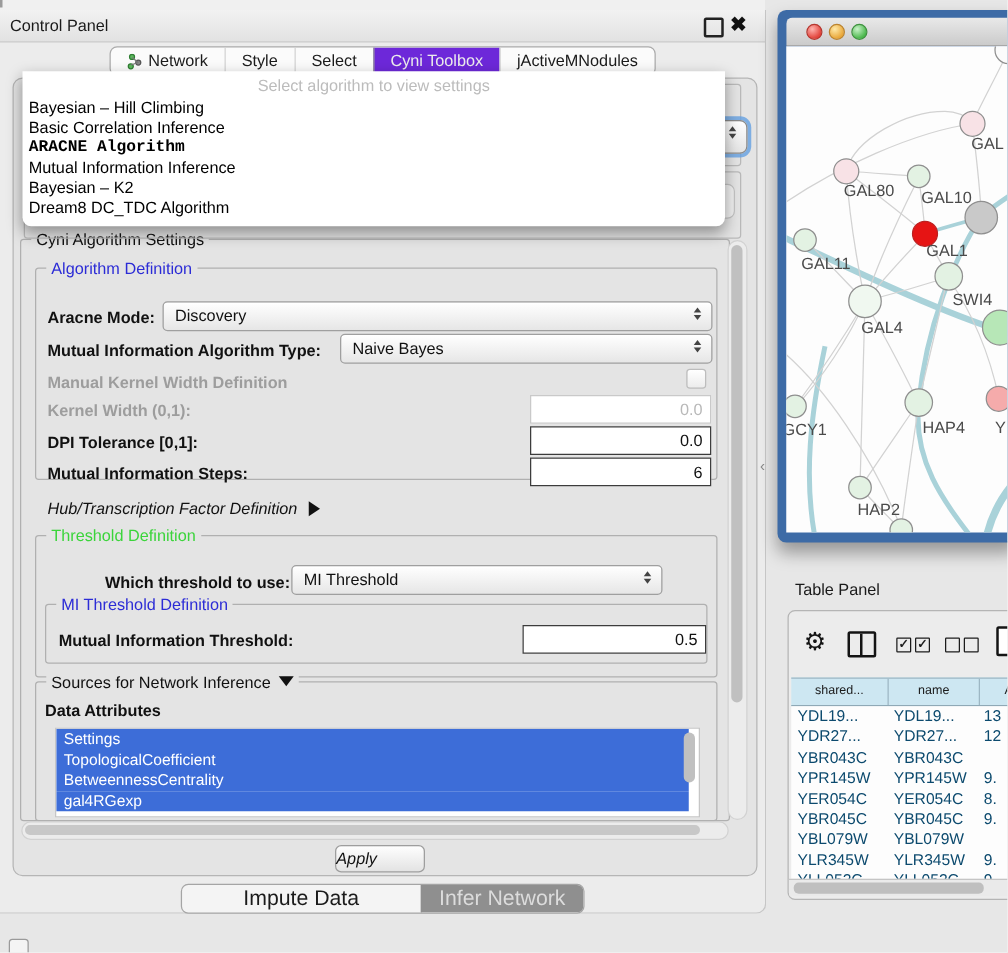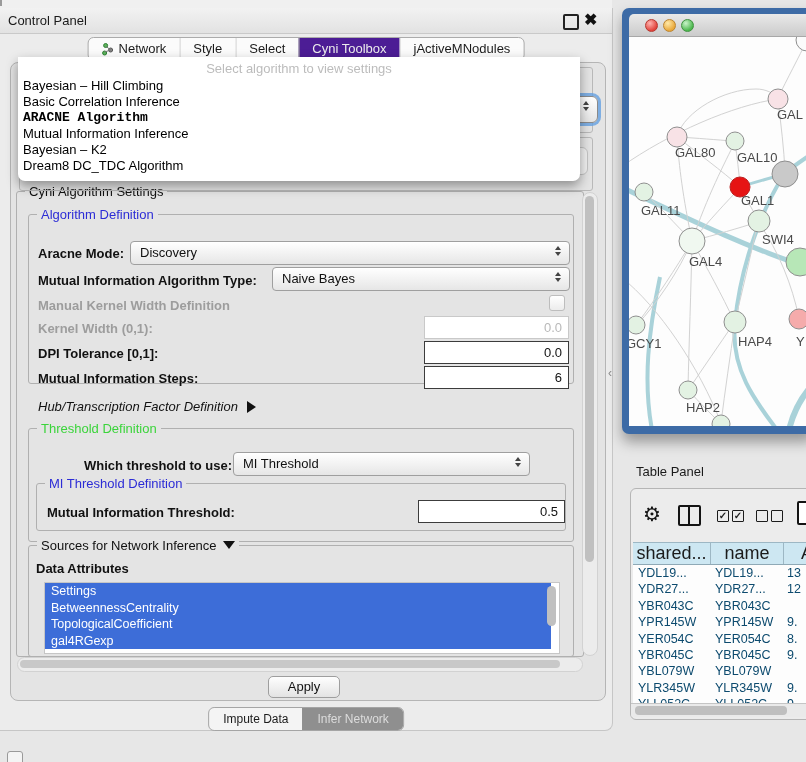--- a/index.html
+++ b/index.html
@@ -13,21 +13,21 @@
     border-right:1px solid #c6c6c6;border-bottom:1px solid #c6c6c6;border-radius:0 0 8px 0;}
   .cp-titlebar{position:absolute;left:0;top:0;width:100%;height:25px;
     background:linear-gradient(#f2f2f2,#e2e2e2);border-bottom:1px solid #c9c9c9;}
   .cp-title{position:absolute;left:8px;top:5px;font-size:13px;color:#1a1a1a;}
   .float-btn{position:absolute;left:563px;top:6px;width:12px;height:12px;border:2px solid #222;border-radius:2px;background:transparent;}
   .close-btn{position:absolute;left:584px;top:2px;font-size:16px;font-weight:bold;color:#111;}
   .cp-tabs{position:absolute;left:50%;top:29px;transform:translateX(-50%);display:flex;
     border:1px solid #ababab;border-radius:6px;overflow:hidden;background:#fbfbfb;height:22px;}
   .tab{font-size:13px;line-height:22px;padding:0 13px;color:#1b1b1b;display:flex;align-items:center;gap:5px;border-left:1px solid #d4d4d4;white-space:nowrap;}
   .tab:first-child{border-left:none;}
-  .tab.sel{background:#4c1d95;color:#ececec;border-left-color:#9c9c9c;}
+  .tab.sel{background:#6d28d9;color:#ececec;border-left-color:#9c9c9c;}
   .cp-inner{position:absolute;left:10px;top:54px;width:594px;height:637px;background:#e4e4e4;
     border:1px solid #b5b5b5;border-radius:8px;}
   
   .bg-grp{position:absolute;border:1px solid #b9b9b9;border-radius:3px;z-index:1;}
   .bg-spinner{position:absolute;left:490px;top:33px;width:95px;height:25px;border:1px solid #8a8a8a;border-radius:6px;
     background:linear-gradient(#fff,#e4e4e4);box-shadow:0 0 0 3px rgba(100,160,225,.8);z-index:1;}
   .bg-combo{position:absolute;left:57px;top:84px;width:500px;height:26px;border:1px solid #c3c3c3;border-radius:6px;
     background:#f0f0f0;z-index:1;font-size:13px;line-height:26px;padding-left:18px;color:#c6c6c6;}
   
   #algo-dropdown{position:absolute;left:18px;top:49px;width:562px;background:#fff;
@@ -53,24 +53,24 @@
   .checkbox{position:absolute;width:14px;height:14px;border:1px solid #bdbdbd;border-radius:3px;background:linear-gradient(#fff,#ececec);}
   .hub-arrow{display:inline-block;width:0;height:0;border-top:6px solid transparent;border-bottom:6px solid transparent;border-left:9px solid #111;margin-left:9px;vertical-align:-2px;}
   .src-arrow{display:inline-block;width:0;height:0;border-left:6px solid transparent;border-right:6px solid transparent;border-top:8px solid #111;margin-left:6px;vertical-align:1px;}
   .listbox{position:absolute;background:#fff;border:1px solid #c6c6c6;overflow:hidden;}
   .attr-item{font-size:12.5px;line-height:16.5px;padding-left:6px;color:#fff;background:#3d6dd8;width:500px;}
   .vscroll{position:absolute;background:#ececec;border:1px solid #d2d2d2;border-radius:8px;}
   .vthumb{position:absolute;background:#c0c0c0;border-radius:6px;}
   .hscroll{position:absolute;background:#ececec;border:1px solid #d2d2d2;border-radius:8px;}
   .hthumb{position:absolute;background:#c8c8c8;border-radius:5px;}
   .apply-btn{position:absolute;left:257px;top:613px;width:70px;height:20px;background:linear-gradient(#fefefe,#e3e3e3);
-    border:1px solid #9e9e9e;border-radius:5px;font-size:13px;text-align:center;line-height:20px;color:#111;}
+    border:1px solid #9e9e9e;border-radius:5px;font-size:13px;text-align:left;line-height:20px;color:#111;font-style:italic;}
   .bottom-tabs{position:absolute;left:50%;top:699px;transform:translateX(-50%);display:flex;
     border:1px solid #a5a5a5;border-radius:6px;overflow:hidden;background:#f4f4f4;height:22px;z-index:5;}
-  .btab{font-size:12px;line-height:22px;padding:0 14px;color:#1b1b1b;border-left:1px solid #cfcfcf;white-space:nowrap;}
+  .btab{font-size:17px;line-height:22px;padding:0 14px;color:#1b1b1b;border-left:1px solid #cfcfcf;white-space:nowrap;margin-left:35px;}
   .btab:first-child{border-left:none;}
   .btab.sel{background:#8f8f8f;color:#dcdcdc;border-left-color:#8f8f8f;}
   .corner-icon{position:absolute;left:7px;top:751px;width:14px;height:13px;border:1px solid #9a9a9a;border-radius:3px;background:#f4f4f4;}
   .divider-chevron{position:absolute;left:608px;top:366px;font-size:12px;color:#8a8a8a;}
   
   .net-frame{position:absolute;left:622px;top:8px;width:192px;height:426px;background:#3d6ba6;border-radius:7px;
     box-shadow:0 8px 14px rgba(0,0,0,.35);}
   .net-titlebar{position:absolute;left:629px;top:14px;width:177px;height:22px;background:linear-gradient(#e9e9e9,#cbcbcb);
     border-radius:5px 0 0 0;border-bottom:1px solid #a8a8a8;}
   .light{position:absolute;top:5px;width:11px;height:11px;border-radius:50%;}
@@ -85,21 +85,21 @@
   .table-window{position:absolute;left:630px;top:488px;width:176px;height:230px;background:#ececec;
     border:1px solid #b5b5b5;border-radius:6px 0 0 6px;overflow:hidden;}
   .tp-toolbar{position:absolute;left:0;top:8px;width:100%;height:38px;}
   .gear{position:absolute;left:12px;top:6px;font-size:20px;color:#141414;line-height:22px;}
   .colicon{position:absolute;left:47px;top:8px;width:19px;height:17px;border:2px solid #141414;border-radius:2px;}
   .colicon::after{content:"";position:absolute;left:8px;top:0;width:2px;height:17px;background:#141414;}
   .ckbox{position:absolute;top:13px;width:10px;height:10px;border:1.5px solid #1c1c1c;border-radius:1px;font-size:10px;line-height:10px;text-align:center;color:#1c1c1c;font-weight:bold;}
   .docicon{position:absolute;left:166px;top:4px;width:13px;height:20px;border:2px solid #141414;border-radius:2px;background:#fff;}
   .tbl{position:absolute;left:2px;top:53px;width:200px;}
   .tbl-head{display:flex;height:21px;background:#cde7f2;border-top:1px solid #9db7c4;border-bottom:1px solid #8fa9b6;}
-  .th{font-size:18px;line-height:20px;text-align:center;border-right:1px solid #9db7c4;overflow:hidden;white-space:nowrap;color:#1b1b1b;}
+  .th{font-size:10px;line-height:20px;text-align:center;border-right:1px solid #9db7c4;overflow:hidden;white-space:nowrap;color:#1b1b1b;}
   .tbl-body{background:#fdfdfd;height:140px;overflow:hidden;}
   .tr{display:flex;height:16.4px;}
   .td{font-size:12.5px;line-height:16.4px;white-space:nowrap;overflow:hidden;color:#0c4a6e;padding-left:5px;box-sizing:border-box;}
   .tp-hscroll{position:absolute;left:0px;top:214px;width:176px;height:13px;background:#eaeaea;border-top:1px solid #c5c5c5;}
   .tp-hthumb{position:absolute;left:4px;top:2px;width:152px;height:9px;background:#bfbfbf;border-radius:4px;}
 </style>
 </head>
 <body>
 
 <div id="canvas">
@@ -205,22 +205,22 @@
       <div class="fld" style="left:407px;top:437px;width:139px;height:21px;">0.5</div>
 
       <div class="grp" style="left:17px;top:482px;width:544px;height:110px;">
         <span class="legend">
           <span>Sources for Network Inference</span><span class="src-arrow"></span>
         </span>
       </div>
       <span class="lbl b" style="left:25px;top:498px;">Data Attributes</span>
       <div class="listbox" style="left:33px;top:519px;width:514px;height:70px;" id="attr-list">
           <div class="attr-item">Settings</div>
+          <div class="attr-item">TopologicalCoefficient</div>
           <div class="attr-item">BetweennessCentrality</div>
-          <div class="attr-item">TopologicalCoefficient</div>
           <div class="attr-item">gal4RGexp</div>
         </div>
       <div class="vthumb" style="left:536px;top:523px;width:9px;height:40px;"></div>
 
       <div class="vscroll" style="left:571px;top:129px;width:14px;height:462px;">
         <div class="vthumb" style="left:2px;top:3px;width:9px;height:366px;"></div>
       </div>
       <div class="hscroll" style="left:6px;top:594px;width:564px;height:13px;">
         <div class="hthumb" style="left:2px;top:2px;width:540px;height:8px;"></div>
       </div>

